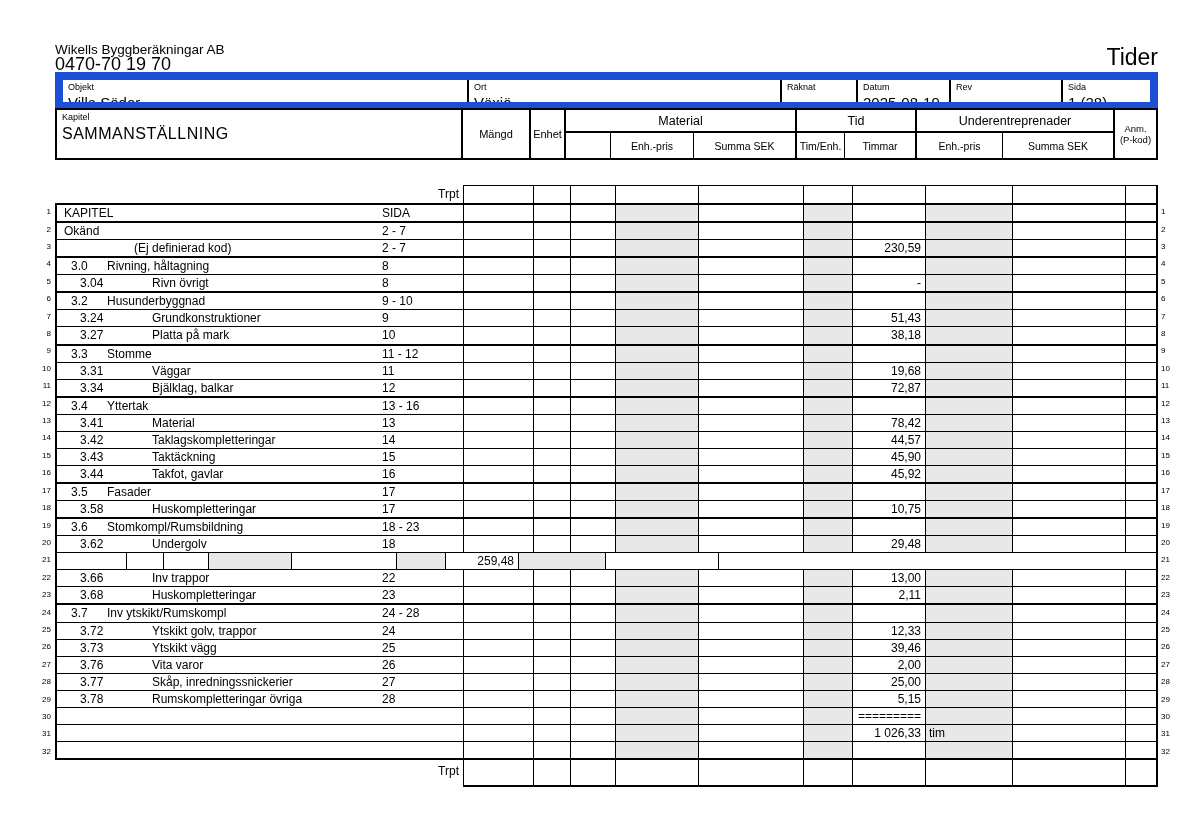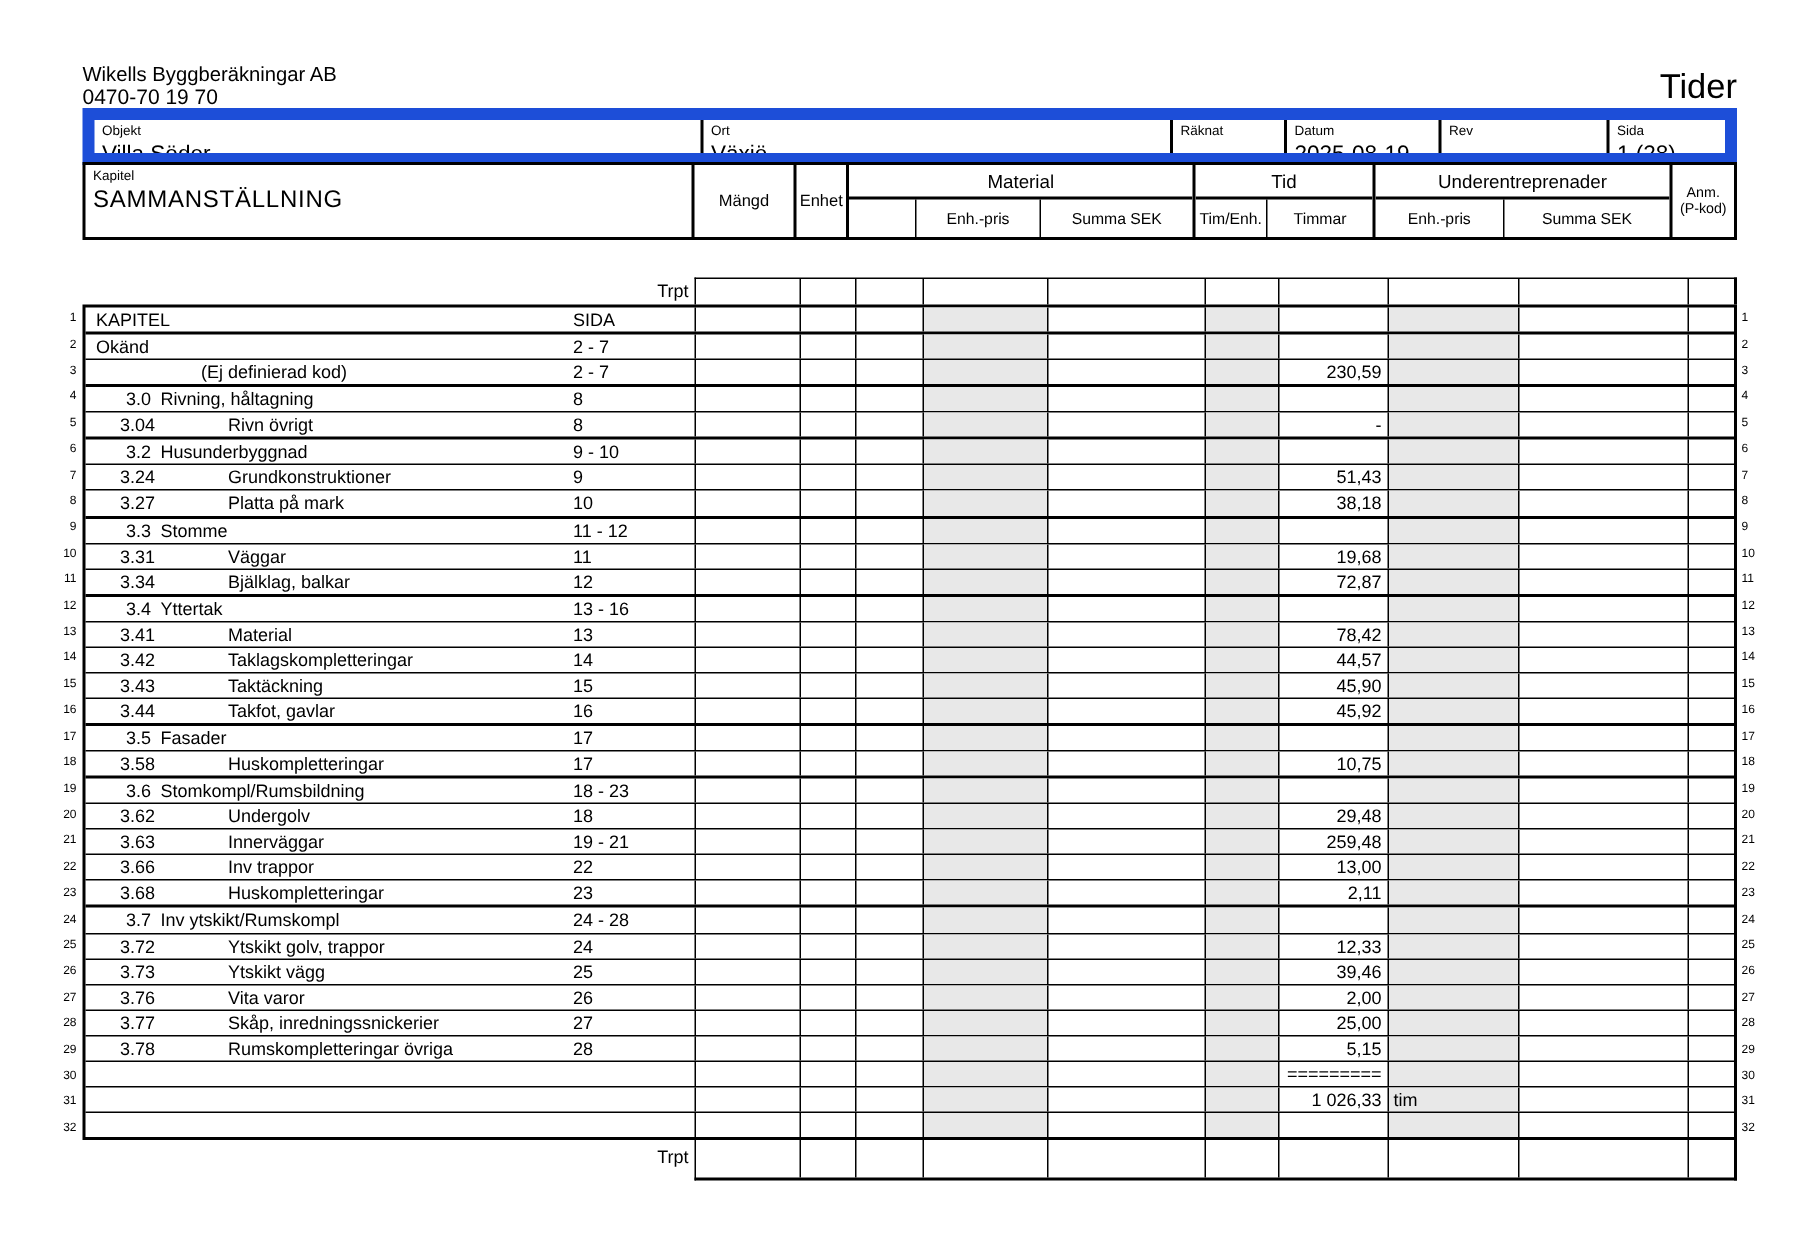--- a/index.html
+++ b/index.html
@@ -2,30 +2,30 @@
 <html style="--shade: #e8e8e8;"><head>
 <meta charset="utf-8">
 <style>
   html,body{margin:0;padding:0;background:#fff;}
   .page{position:relative;width:1200px;height:829px;background:#ffffff;
         font-family:"Liberation Sans",sans-serif;color:#000;overflow:hidden;}
   .abs{position:absolute;}
 
   
   .company{left:55px;top:42px;font-size:13.5px;line-height:15px;white-space:nowrap;}
-  .phone{left:55px;top:57px;font-size:14px;line-height:15px;}
+  .phone{left:55px;top:57px;font-size:18px;line-height:15px;}
   .doc-title{left:958px;top:44px;width:200px;text-align:right;font-size:23px;line-height:26px;}
 
   
   .info-row{left:55px;top:72px;width:1103px;height:38px;border:8px solid #1d4ed8;
             box-sizing:border-box;display:flex;}
   .info-cell{box-sizing:border-box;border-right:2px solid #000;padding:2px 0 0 5px;overflow:hidden;}
   .info-cell:last-child{border-right:none;}
   .i-objekt{width:406px;} .i-ort{width:313px;} .i-raknat{width:76px;}
-  .i-datum{width:103px;} .i-rev{width:112px;} .i-sida{flex:1;}
+  .i-datum{width:93px;} .i-rev{width:112px;} .i-sida{flex:1;}
   .lbl{font-size:9px;line-height:10px;}
   .val{font-size:15px;line-height:18px;margin-top:2px;white-space:nowrap;}
 
   
   .cap-row{left:55px;top:108px;width:1103px;height:52px;border:2px solid #000;
            box-sizing:border-box;display:flex;}
   .cap-cell{box-sizing:border-box;border-right:2px solid #000;overflow:hidden;}
   .cap-cell:last-child{border-right:none;}
   .k-kapitel{width:406px;padding:2px 0 0 5px;}
   .k-kapitel .val{font-size:16px;letter-spacing:0.5px;margin-top:3px;}
@@ -57,21 +57,21 @@
   
   .tbl{left:55px;top:203px;width:1103px;height:557px;border:2px solid #000;
        box-sizing:border-box;display:flex;flex-direction:column;background:#fff;}
   .row{flex:1;display:flex;border-top:1px solid #000;font-size:12px;min-height:0;}
   .row:first-child{border-top:none;}
   .row.sep{border-top:2px solid #000;}
   .cell{box-sizing:border-box;border-right:1px solid #000;display:flex;align-items:center;
         overflow:hidden;white-space:nowrap;}
   .tc{width:407px;position:relative;}
   .tc span{position:absolute;top:50%;transform:translateY(-50%);white-space:nowrap;}
-  .code.l1{left:27px;} .code.l2{left:23px;}
+  .code.l1{left:14px;} .code.l2{left:23px;}
   .name.l0{left:7px;} .name.l1{left:50px;} .name.l2{left:95px;} .name.l3{left:77px;}
   .sida{left:325px;}
   .w_mangd{width:70px;} .w_enhet{width:37px;} .w_m0{width:45px;}
   .w_mpris{width:83px;} .w_msum{width:105px;} .w_tenh{width:49px;}
   .w_timmar{width:73px;} .w_uepris{width:87px;} .w_uesum{width:113px;}
   .w_anm{flex:1;border-right:none;}
   .g{background:var(--shade,#e8e8e8);}
   .num{justify-content:flex-end;padding-right:4px;padding-left:29px;}
   .unit{justify-content:flex-start;padding-left:3px;}
 
@@ -534,25 +534,20 @@
         <div class="cell w_m0"></div>
         <div class="cell w_mpris g"></div>
         <div class="cell w_msum"></div>
         <div class="cell w_tenh g"></div>
         <div class="cell w_timmar num">29,48</div>
         <div class="cell w_uepris g"></div>
         <div class="cell w_uesum"></div>
         <div class="cell w_anm"></div>
       </div>
       <div class="row">
-        <div class="cell tc">
-          <span class="code l2">3.63</span>
-          <span class="name l2">Innerväggar</span>
-          <span class="sida">19 - 21</span>
-        </div>
         <div class="cell w_mangd"></div>
         <div class="cell w_enhet"></div>
         <div class="cell w_m0"></div>
         <div class="cell w_mpris g"></div>
         <div class="cell w_msum"></div>
         <div class="cell w_tenh g"></div>
         <div class="cell w_timmar num">259,48</div>
         <div class="cell w_uepris g"></div>
         <div class="cell w_uesum"></div>
         <div class="cell w_anm"></div>

